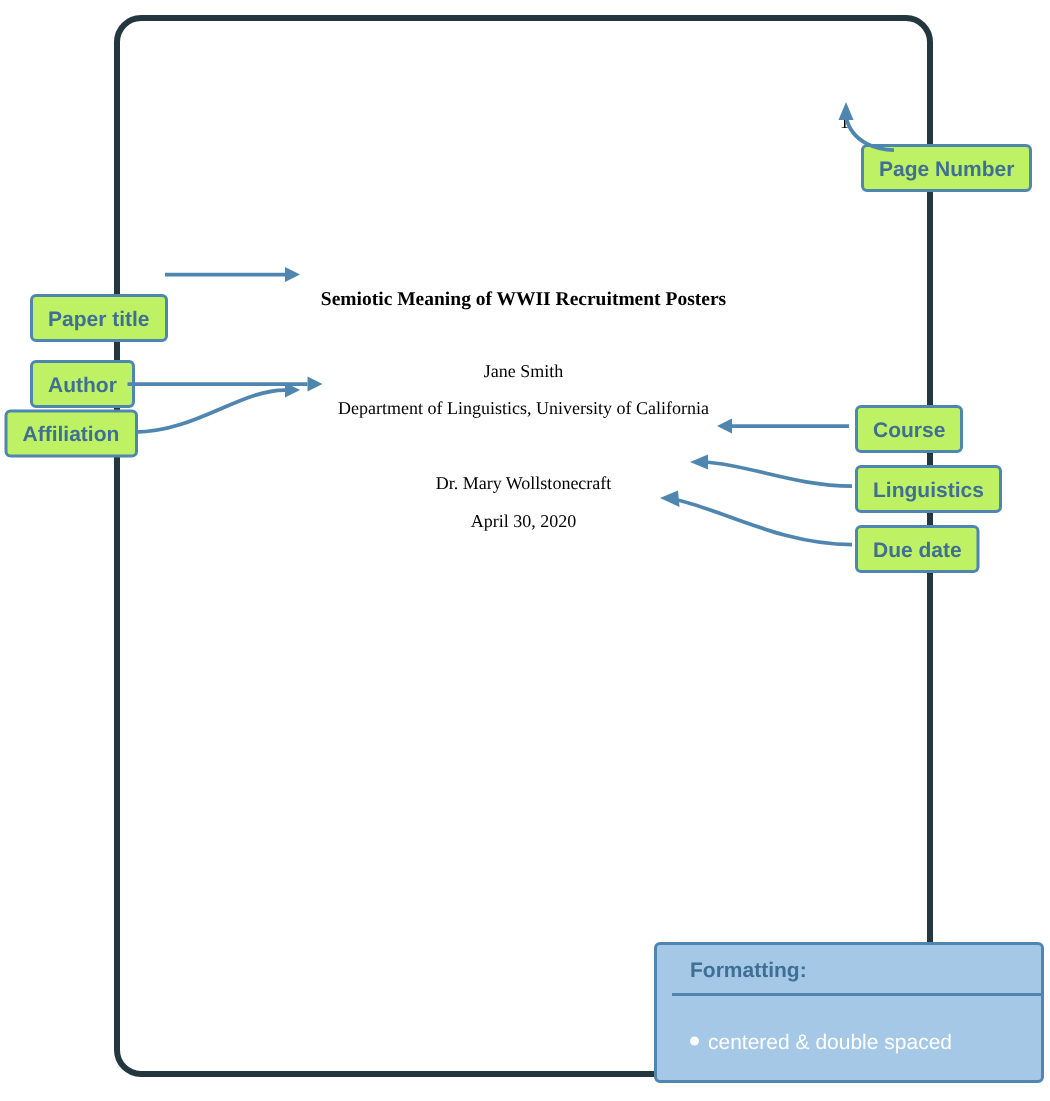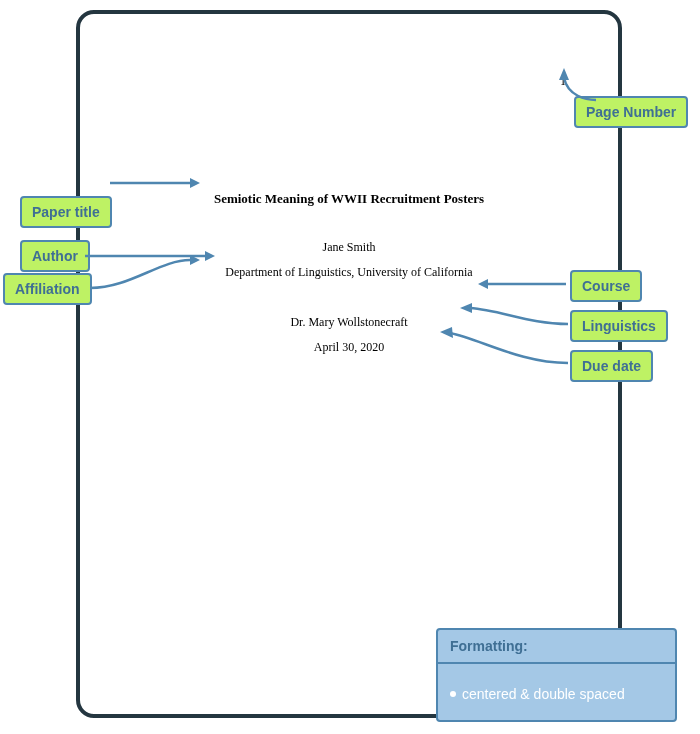--- a/index.html
+++ b/index.html
@@ -75,28 +75,29 @@
   .label-affiliation { top: 273px; left: 3px; }
   .label-page-number { top: 96px;  left: 574px; }
   .label-course      { top: 270px; left: 570px; }
   .label-instructor  { top: 310px; left: 570px; }
   .label-duedate     { top: 350px; left: 570px; }
 
   .format-box {
     position: absolute;
     top: 628px;
     left: 436px;
-    width: 241px;
+    width: 260px;
     background: #a4c8e6;
     border: 2px solid #4f86b0;
     border-radius: 4px;
     box-sizing: border-box;
     color: #fff;
     font-family: Arial, Helvetica, sans-serif;
     font-size: 14px;
+    padding-left: 10px;
   }
   .format-title {
     padding: 8px 12px;
     border-bottom: 2px solid #4f86b0;
     color: #3f6f94;
     font-weight: 600;
   }
   .format-body {
     padding: 8px 12px 12px 12px;
   }

